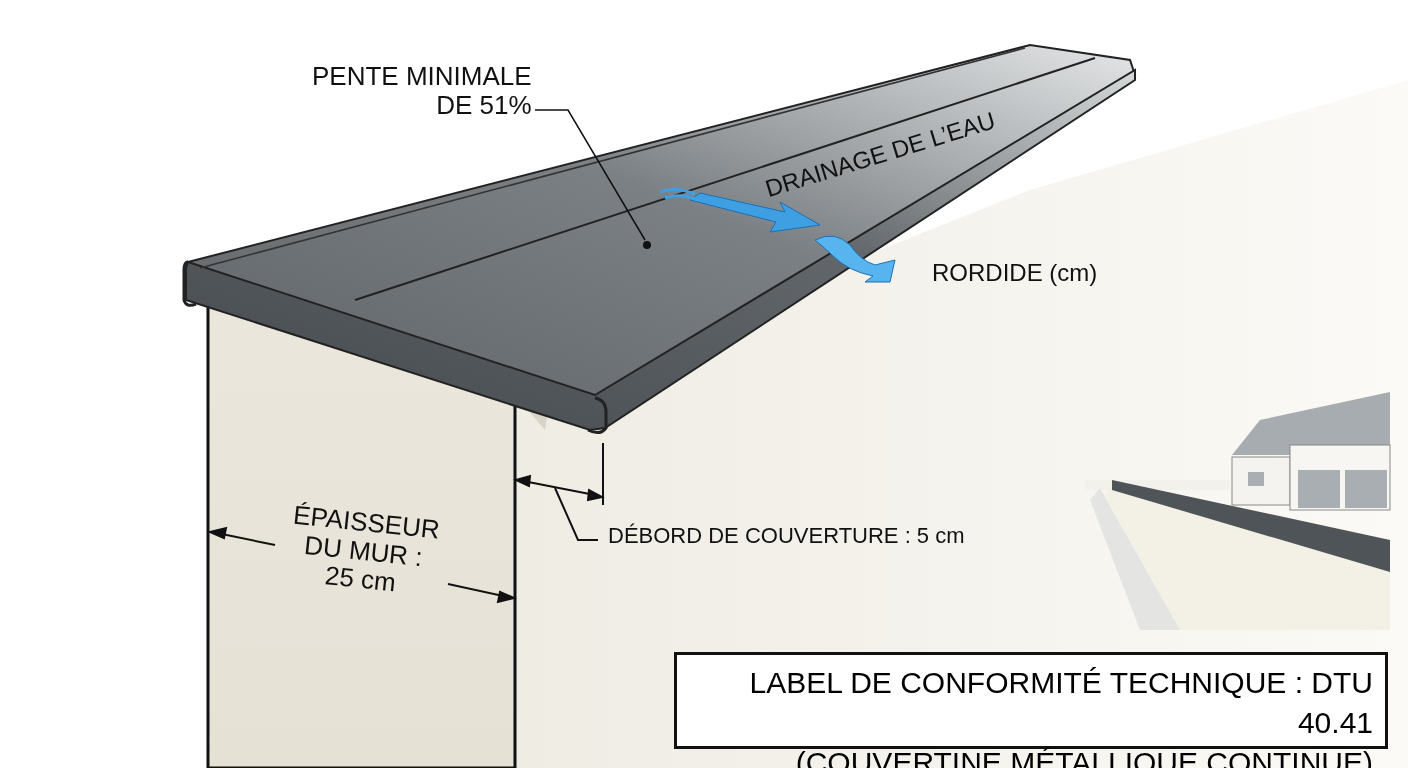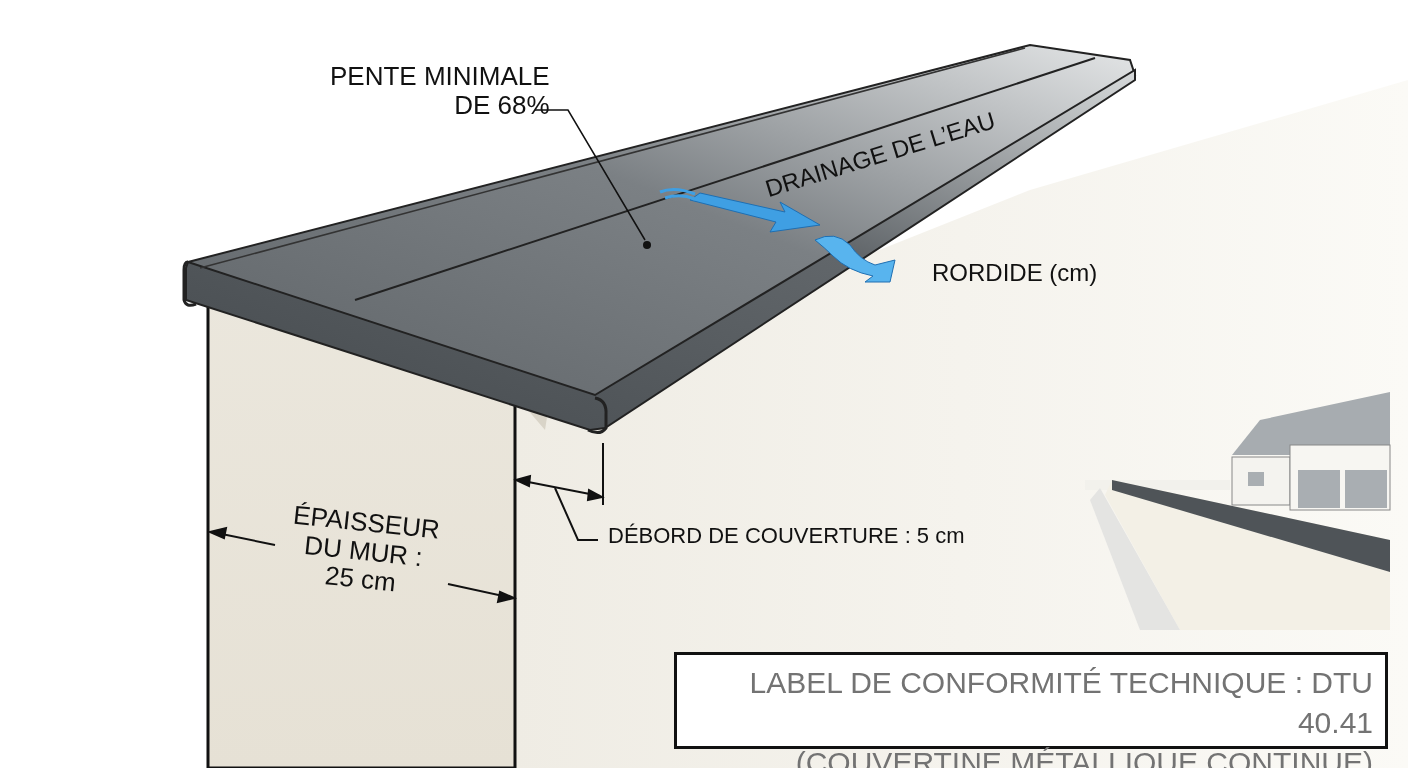--- a/index.html
+++ b/index.html
@@ -1,33 +1,33 @@
 <!DOCTYPE html>
 <html><head>
 <meta charset="utf-8">
 <style>
   html, body { margin:0; padding:0; background:#ffffff; }
   body { width:1408px; height:768px; position:relative; overflow:hidden;
          font-family:"Liberation Sans", "DejaVu Sans", sans-serif; }
   #scene { position:absolute; left:0; top:0; width:1408px; height:768px; }
   .lbl { position:absolute; color:#111; font-family:"Liberation Sans", sans-serif;
          white-space:nowrap; line-height:1.1; }
-  #lbl-slope { left:330px; top:62px; font-size:26px; text-align:right; }
+  #lbl-slope { left:312px; top:62px; font-size:26px; text-align:right; }
   #lbl-slope span { display:block; }
   #lbl-drain { left:770px; top:176px; font-size:24px; transform:rotate(-17deg);
                transform-origin:left bottom; }
   #lbl-drip { left:932px; top:260px; font-size:24px; }
   #lbl-wall { left:290px; top:508px; font-size:26px; text-align:center;
               transform:rotate(6deg); }
   #lbl-wall span { display:block; }
   #lbl-overhang { left:608px; top:524px; font-size:22px; }
   #label-box { position:absolute; left:674px; top:652px; width:714px; height:97px;
                border:3px solid #111; box-sizing:border-box; background:#fff;
                text-align:right; padding:8px 12px 0 0; }
-  #label-box span { display:block; font-size:30px; line-height:40px; color:#737373; }
+  #label-box span { display:block; font-size:30px; line-height:40px; color:#000000; }
 </style>
 </head>
 <body>
 
 <svg id="scene" viewBox="0 0 1408 768" xmlns="http://www.w3.org/2000/svg">
   <defs>
     <linearGradient id="topGrad" x1="0" y1="1" x2="1" y2="0">
       <stop offset="0" stop-color="#5d6266"></stop>
       <stop offset="0.55" stop-color="#7b8084"></stop>
       <stop offset="1" stop-color="#e4e6e7"></stop>
@@ -104,21 +104,21 @@
     <rect x="1232" y="457" width="58" height="48" fill="#f4f3ef" stroke="#888" stroke-width="1"></rect>
     <rect x="1290" y="445" width="100" height="65" fill="#f7f6f2" stroke="#888" stroke-width="1"></rect>
     <rect x="1298" y="470" width="42" height="38" fill="#a9aeb2"></rect>
     <rect x="1345" y="470" width="42" height="38" fill="#a9aeb2"></rect>
     <rect x="1248" y="472" width="16" height="14" fill="#a9aeb2"></rect>
   </g>
 </svg>
 
 <div class="lbl" id="lbl-slope">
   <span>PENTE MINIMALE</span>
-  <span>DE 68%</span>
+  <span>DE 51%</span>
 </div>
 
 <div class="lbl" id="lbl-drain">DRAINAGE DE L’EAU</div>
 
 <div class="lbl" id="lbl-drip">RORDIDE (cm)</div>
 
 <div class="lbl" id="lbl-wall">
   <span>ÉPAISSEUR</span>
   <span>DU MUR :</span>
   <span>25 cm</span>

